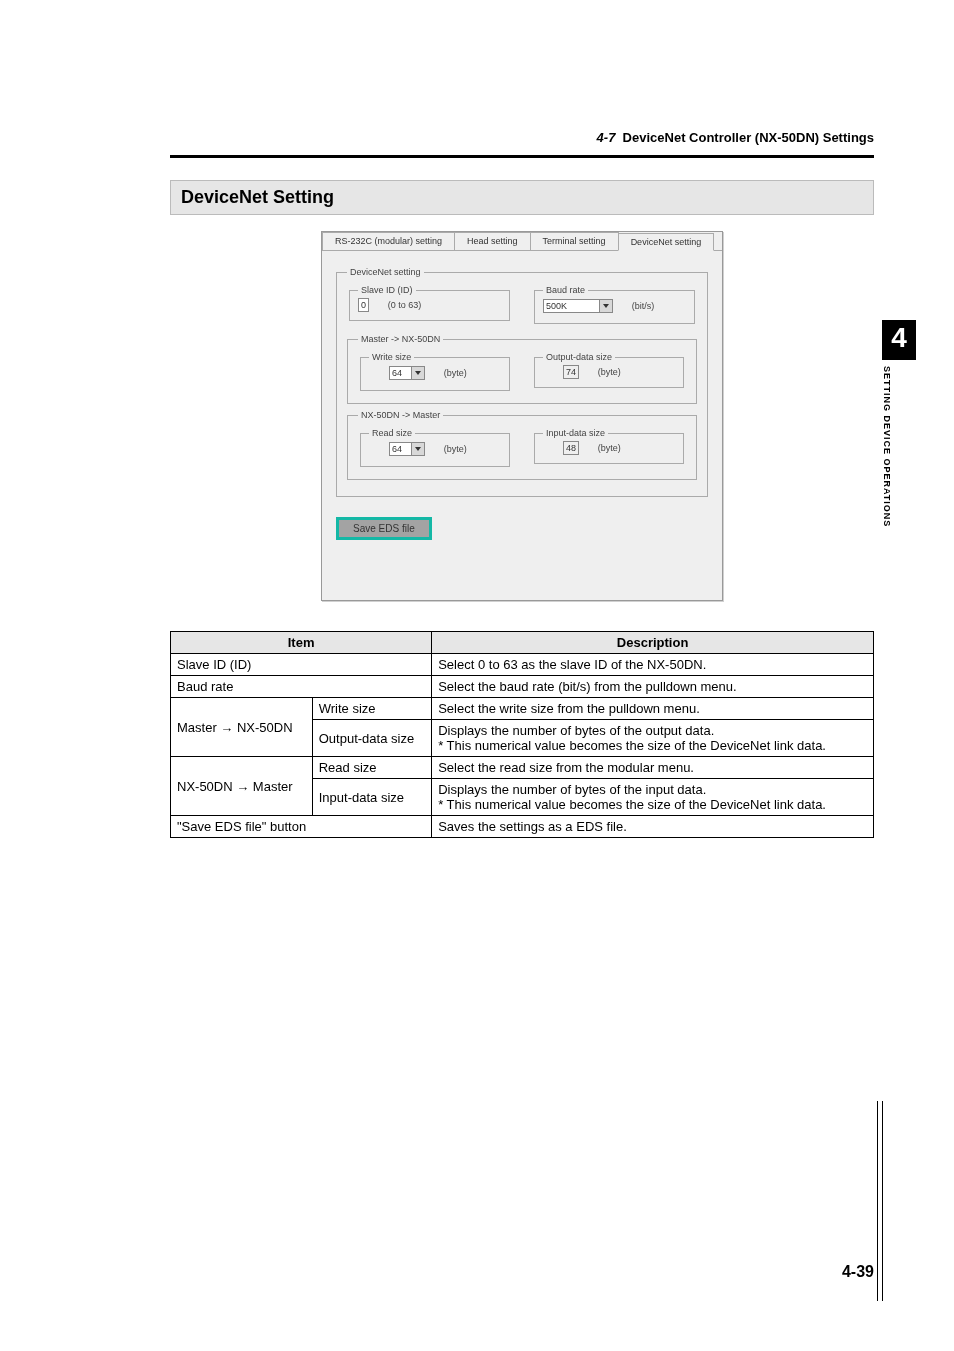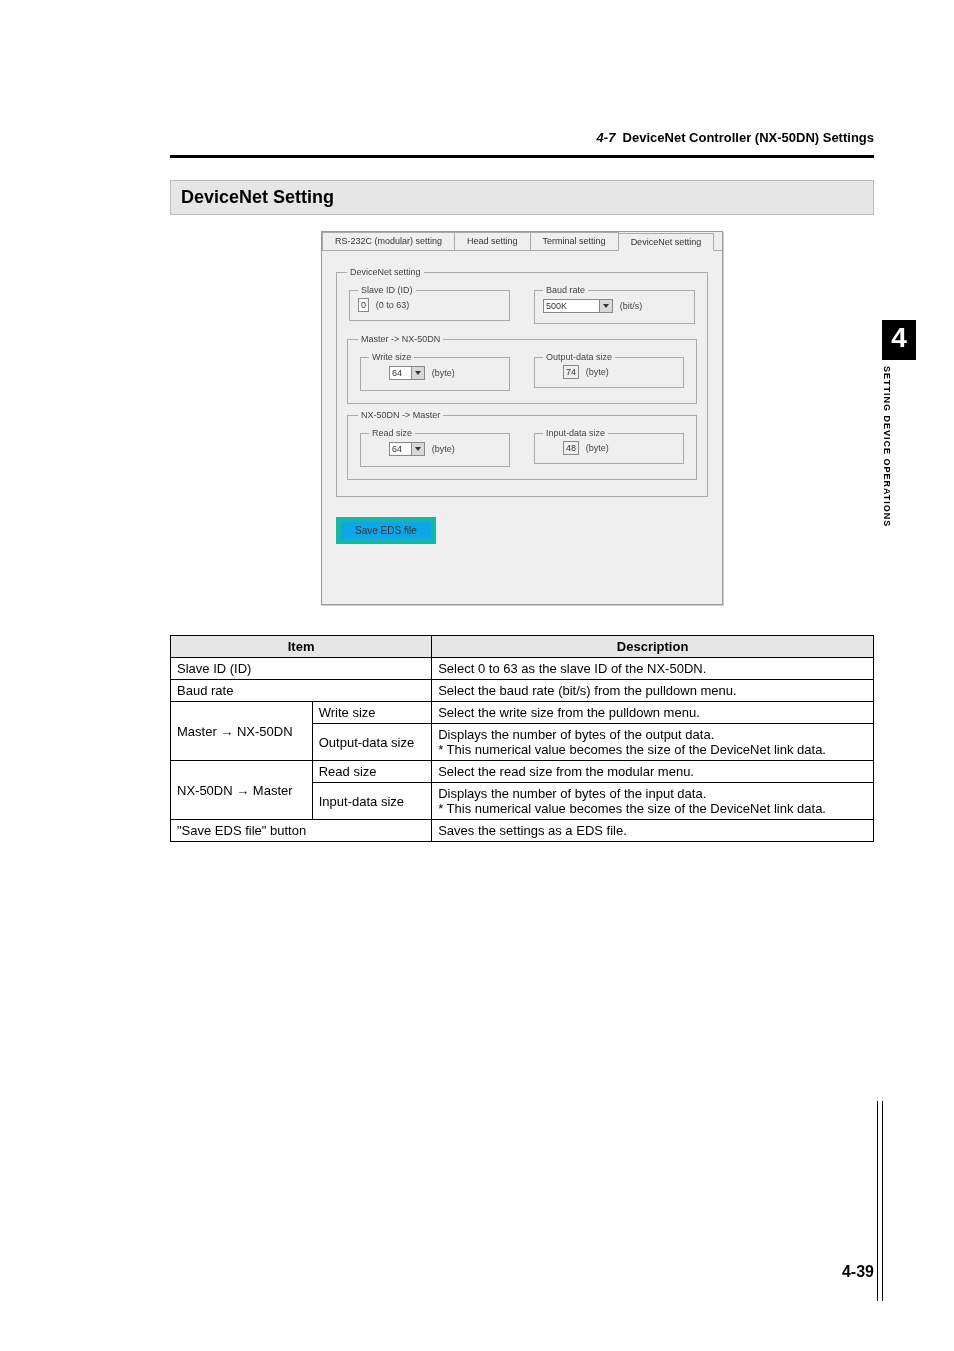--- a/index.html
+++ b/index.html
@@ -125,25 +125,25 @@
     background: #d8d8d8;
     border-left: 1px solid #888;
     display: flex; align-items: center; justify-content: center;
   }
   .ctl-select .arrow::after {
     content: "";
     border-left: 3px solid transparent;
     border-right: 3px solid transparent;
     border-top: 4px solid #333;
   }
-  .hint { font-size: 9px; color: #444; margin-left: 4px; }
+  .hint { font-size: 9px; color: #444; margin-left: 16px; }
   .save-btn {
     display: inline-block;
-    border: 5px solid #14b8a6;
-    background: #0ea5e9;
+    border: 3px solid #14b8a6;
+    background: #a3a3a3;
     padding: 3px 14px;
     font-size: 10px;
     margin-top: 14px;
   }
   fieldset.inner {
     border: 1px solid #aaa;
     margin: 2px;
     padding: 4px 8px 10px 8px;
     flex: 1;
   }

